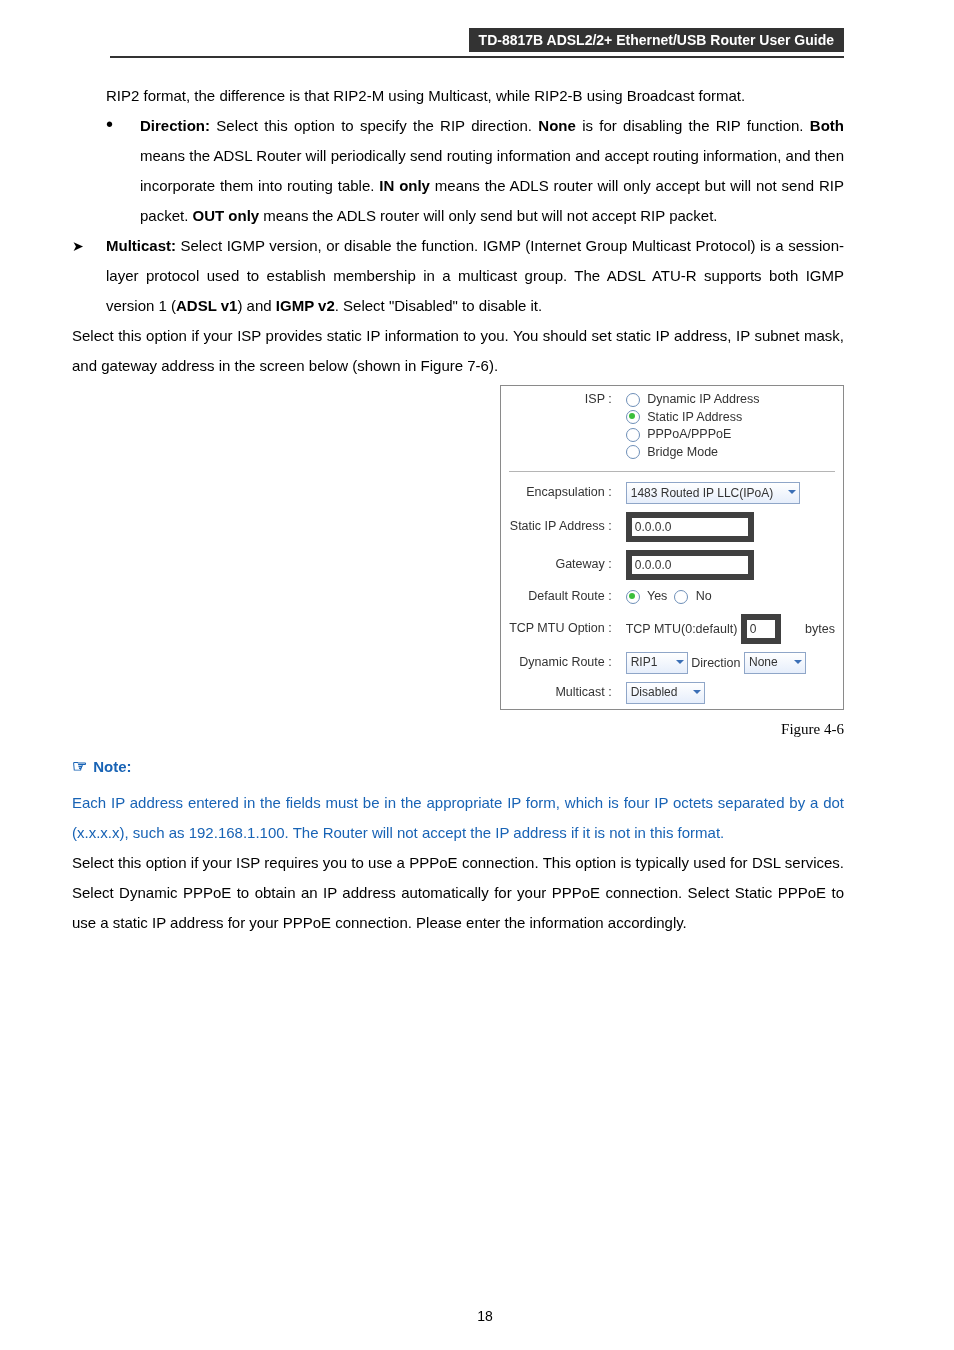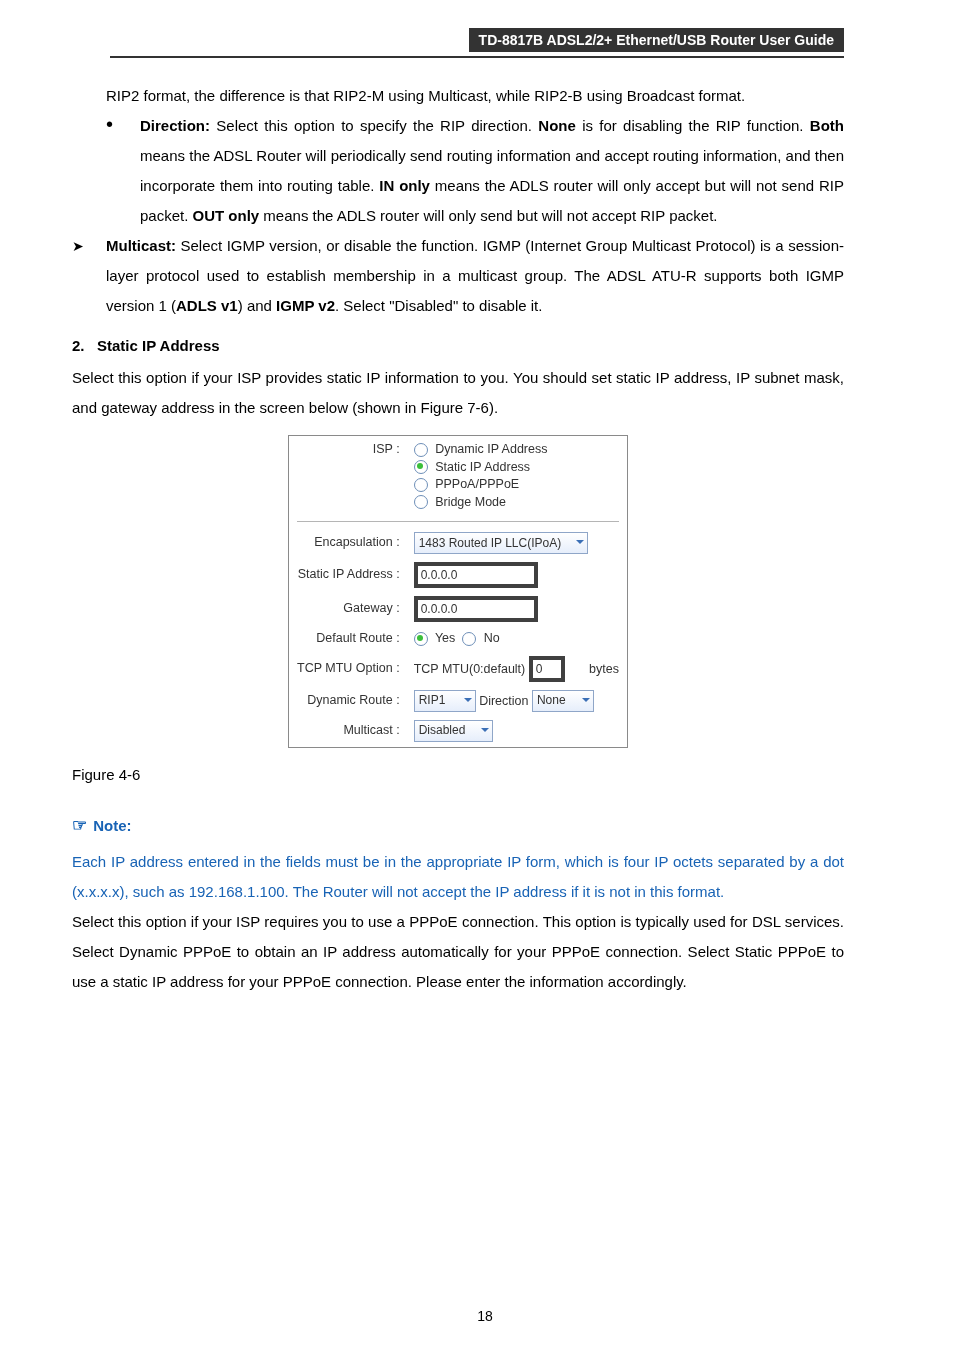--- a/index.html
+++ b/index.html
@@ -13,29 +13,29 @@
   .bullet1{display:flex;}
   .bullet1 .mark{flex:0 0 34px;font-size:15px;}
   .bullet2{display:flex;}
   .bullet2 .mark{flex:0 0 34px;text-align:left;}
   .dot{font-size:20px;line-height:1;}
   .arrow{font-size:14px;}
   .section-title{font-weight:bold;margin:10px 0 2px 0;}
   .note-head{color:#1863b5;font-weight:bold;margin:4px 0;display:flex;align-items:center;gap:6px;}
   .hand{font-size:17px;}
   .note-body{color:#1863b5;}
-  .fig-cap{text-align:left;margin:4px 0 19px 0;}
+  .fig-cap{text-align:right;margin:4px 0 6px 0;font-family:Liberation Serif, serif;}
   .page-num{position:absolute;bottom:26px;left:16px;right:0;text-align:center;font-size:14px;}
   
-  .figure-wrap{display:flex;justify-content:center;margin:12px 0;}
+  .figure-wrap{display:flex;justify-content:flex-end;margin:4px 0;}
   .panel{border:1px solid #8a8a8a;font-size:12.5px;color:#333;line-height:1.4;}
   .panel td{padding:3px 6px;vertical-align:middle;}
   .panel .lbl{text-align:right;white-space:nowrap;}
   .panel hr{border:none;border-top:1px solid #b5b5b5;margin:2px 0;}
-  .tinput{border:4px solid #404040;background:#fff;height:18px;padding:0 3px;font-size:12px;color:#333;}
+  .tinput{border:6px solid #404040;background:#fff;height:18px;padding:0 3px;font-size:12px;color:#333;}
   .tdrop{border:1px solid #8fa6c8;background:linear-gradient(#fff,#e6eefb);height:20px;display:inline-flex;align-items:center;
     padding:0 18px 0 4px;font-size:12px;color:#333;position:relative;}
   .tdrop::after{content:"";position:absolute;right:3px;top:50%;margin-top:-3px;border:4px solid transparent;border-top-color:#3b6fb6;}
   .radio{display:inline-block;width:12px;height:12px;border:1px solid #6e8fb8;border-radius:50%;background:#fff;
     vertical-align:middle;margin-right:4px;position:relative;}
   .radio.sel::after{content:"";position:absolute;left:2px;top:2px;width:6px;height:6px;border-radius:50%;background:#3bbf3b;}
   .bld{font-weight:bold;}
 </style>
 </head>
 <body>
@@ -53,27 +53,24 @@
     <div class="bullet2 indent1">
       <div class="mark"><span class="dot">•</span></div>
       <div>
         <span class="bld">Direction:</span><span> Select this option to specify the RIP direction. </span><span class="bld">None</span><span> is for disabling the RIP function. </span><span class="bld">Both</span><span> means the ADSL Router will periodically send routing information and accept routing information, and then incorporate them into routing table. </span><span class="bld">IN only</span><span> means the ADLS router will only accept but will not send RIP packet. </span><span class="bld">OUT only</span><span> means the ADLS router will only send but will not accept RIP packet.</span>
       </div>
     </div>
 
     <div class="bullet1">
       <div class="mark"><span class="arrow">➤</span></div>
       <div>
-        <span class="bld">Multicast:</span><span> Select IGMP version, or disable the function. IGMP (Internet Group Multicast Protocol) is a session-layer protocol used to establish membership in a multicast group. The ADSL ATU-R supports both IGMP version 1 (</span><span class="bld">ADLS v1</span><span>) and </span><span class="bld">IGMP v2</span><span>. Select "Disabled" to disable it.</span>
+        <span class="bld">Multicast:</span><span> Select IGMP version, or disable the function. IGMP (Internet Group Multicast Protocol) is a session-layer protocol used to establish membership in a multicast group. The ADSL ATU-R supports both IGMP version 1 (</span><span class="bld">ADSL v1</span><span>) and </span><span class="bld">IGMP v2</span><span>. Select "Disabled" to disable it.</span>
       </div>
     </div>
 
-    <div class="section-title">
-      <span>2.</span>&nbsp;&nbsp;&nbsp;<span>Static IP Address</span>
-    </div>
 
     <div class="para">Select this option if your ISP provides static IP information to you. You should set static IP address, IP subnet mask, and gateway address in the screen below (shown in Figure 7-6).</div>
 
     <div class="figure-wrap">
       <div class="panel">
         <table>
           <tbody>
               <tr>
             <td class="lbl" style="vertical-align:top;">ISP :</td>
             <td>

